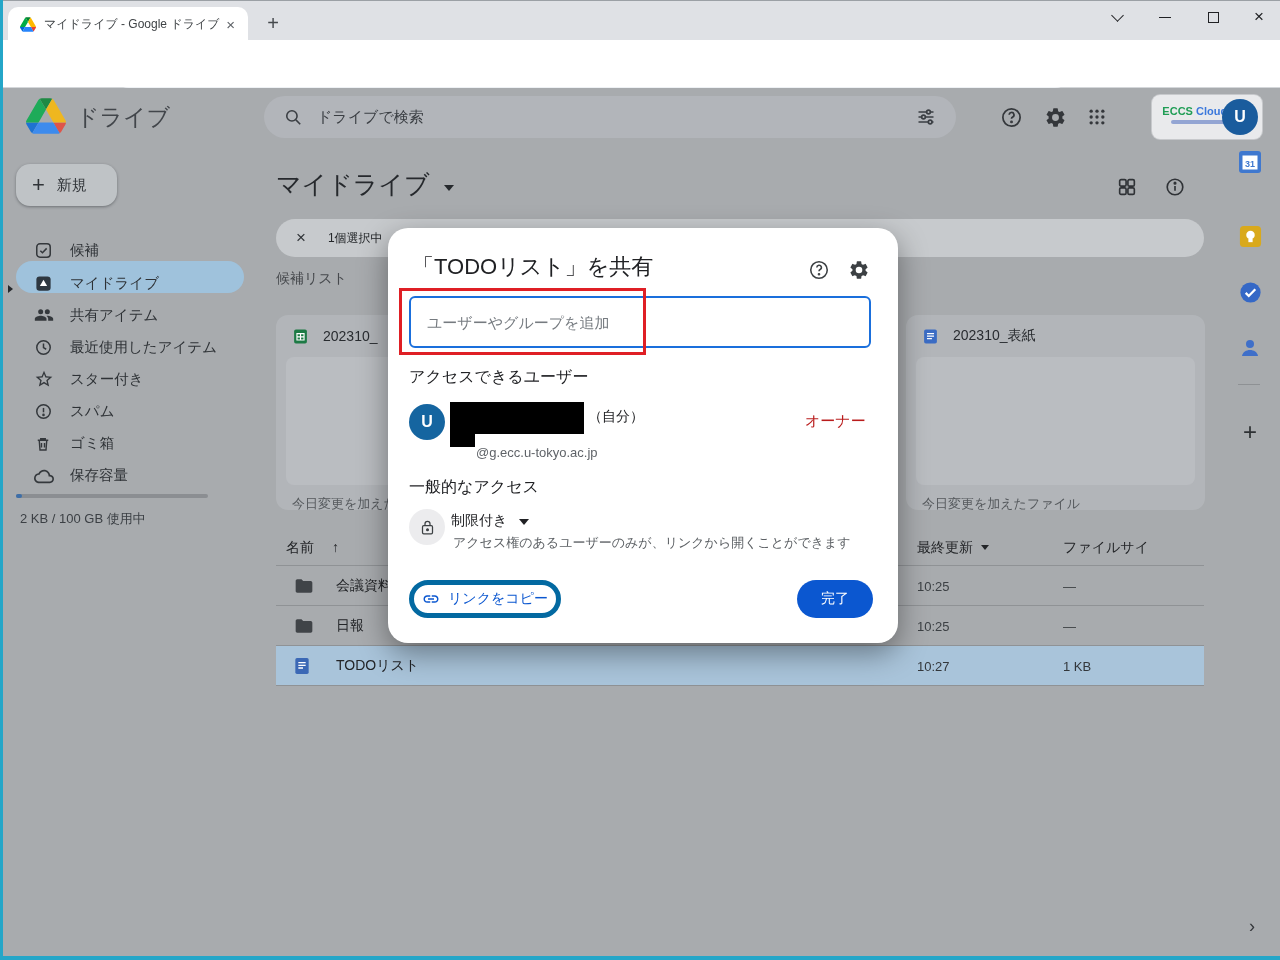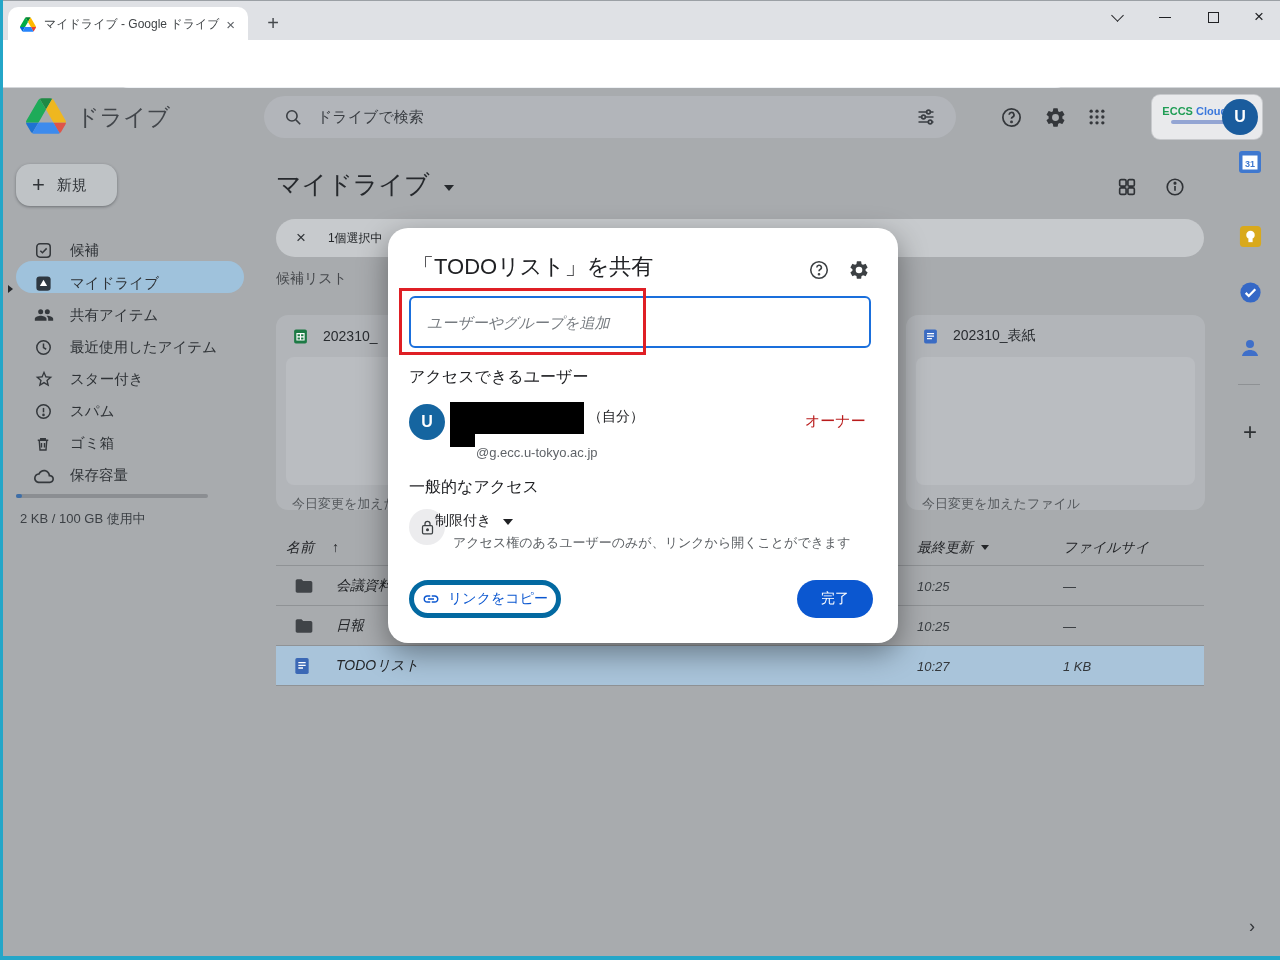--- a/index.html
+++ b/index.html
@@ -59,40 +59,40 @@
 
   .card { top:227px; width:299px; height:195px; background:#b2b5b9; border-radius:12px; }
   .card-head { display:flex; align-items:center; height:42px; padding-left:16px; }
   .card-name { font-size:14px; color:#292c30; margin-left:14px; }
   .card-thumb { position:absolute; left:10px; top:42px; width:279px; height:128px; background:#babdc1; border-radius:8px; }
   .card-foot { position:absolute; left:16px; top:180px; font-size:13px; color:#55595d; }
 
   .listhead { left:276px; top:442px; width:928px; height:36px; border-bottom:1px solid #8f9295; font-size:14px; color:#232528; }
   .row { left:276px; width:928px; height:40px; border-bottom:1px solid #8f9295; font-size:14px; color:#232528; }
   .row-sel { background:#a9c4da; }
-  .cell { position:absolute; top:50%; transform:translateY(-50%);font-style:italic; }
+  .cell { position:absolute; top:50%; transform:translateY(-50%); }
   .dots { width:3.4px; height:3.4px; border-radius:50%; background:currentColor; box-shadow:0 -6px 0 currentColor, 0 6px 0 currentColor; }
   .sort-dn { display:inline-block; width:0; height:0; border-top:5px solid #232528; border-left:4.5px solid transparent; border-right:4.5px solid transparent; vertical-align:middle; margin-left:8px; }
 
   .rail-ic { left:1236px; width:28px; height:28px; display:flex; align-items:center; justify-content:center; }
   .panel-chev { left:1240px; top:826px; width:24px; height:24px; color:#34373b; font-size:18px; display:flex; align-items:center; justify-content:center; }
 
   
   .dialog { left:388px; top:228px; width:510px; height:415px; background:#ffffff; border-radius:20px; box-shadow:0 10px 30px rgba(0,0,0,.4); z-index:10; }
   .dlg-title { position:absolute; left:24px; top:24px; font-size:22px; color:#202124; }
   .dlg-ic { position:absolute; top:29px; width:26px; height:26px; color:#3c4043; display:flex; align-items:center; justify-content:center; }
-  .share-input { position:absolute; left:21px; top:68px; width:462px; height:52px; border:2px solid #1a6fdc; border-radius:6px; background:#fff; font-size:15px; color:#202124; padding-left:16px; font-family:inherit;font-style:italic; }
+  .share-input { position:absolute; left:21px; top:68px; width:462px; height:52px; border:2px solid #1a6fdc; border-radius:6px; background:#fff; font-size:15px; color:#202124; padding-left:16px; font-family:inherit; }
   .share-input::placeholder { color:#767b80; }
   .section { position:absolute; left:21px; font-size:16px; color:#202124; }
   .redact { position:absolute; background:#000; }
   .self-lb { position:absolute; left:200px; top:180px; font-size:14px; color:#202124; }
   .email { position:absolute; left:88px; top:201px; font-size:13px; color:#5f6368;margin-top:16px; }
   .owner { position:absolute; left:417px; top:184px; font-size:15px; color:#b91c1c; }
   .lockcirc { position:absolute; left:21px; top:281px; width:36px; height:36px; border-radius:50%; background:#ececee; display:flex; align-items:center; justify-content:center; color:#3c4043; }
-  .restrict-lb { position:absolute; left:47px; top:284px; font-size:14px; color:#202124; display:flex; align-items:center; }
+  .restrict-lb { position:absolute; left:63px; top:284px; font-size:14px; color:#202124; display:flex; align-items:center; }
   .restrict-desc { position:absolute; left:65px; top:306px; font-size:13px; color:#5c6064; }
   .copy-btn { position:absolute; left:21px; top:352px; width:152px; height:38px; border:5px solid #0369a1; border-radius:19px; background:#fff; display:flex; align-items:center; justify-content:center; font-size:14px; color:#0b57d0; }
   .done-btn { position:absolute; left:409px; top:352px; width:76px; height:38px; border-radius:19px; background:#0b57d0; color:#fff; font-size:14px; display:flex; align-items:center; justify-content:center; }
   .annotation { left:399px; top:288px; width:247px; height:67px; border:3px solid #df1f25; z-index:12; }
 
   .edge-left { left:0; top:0; width:3px; height:960px; background:#24a6c8; z-index:30; }
   .edge-bottom { left:0; top:956px; width:1280px; height:4px; background:#24a6c8; z-index:30; }
 </style>
 </head>
 <body>

